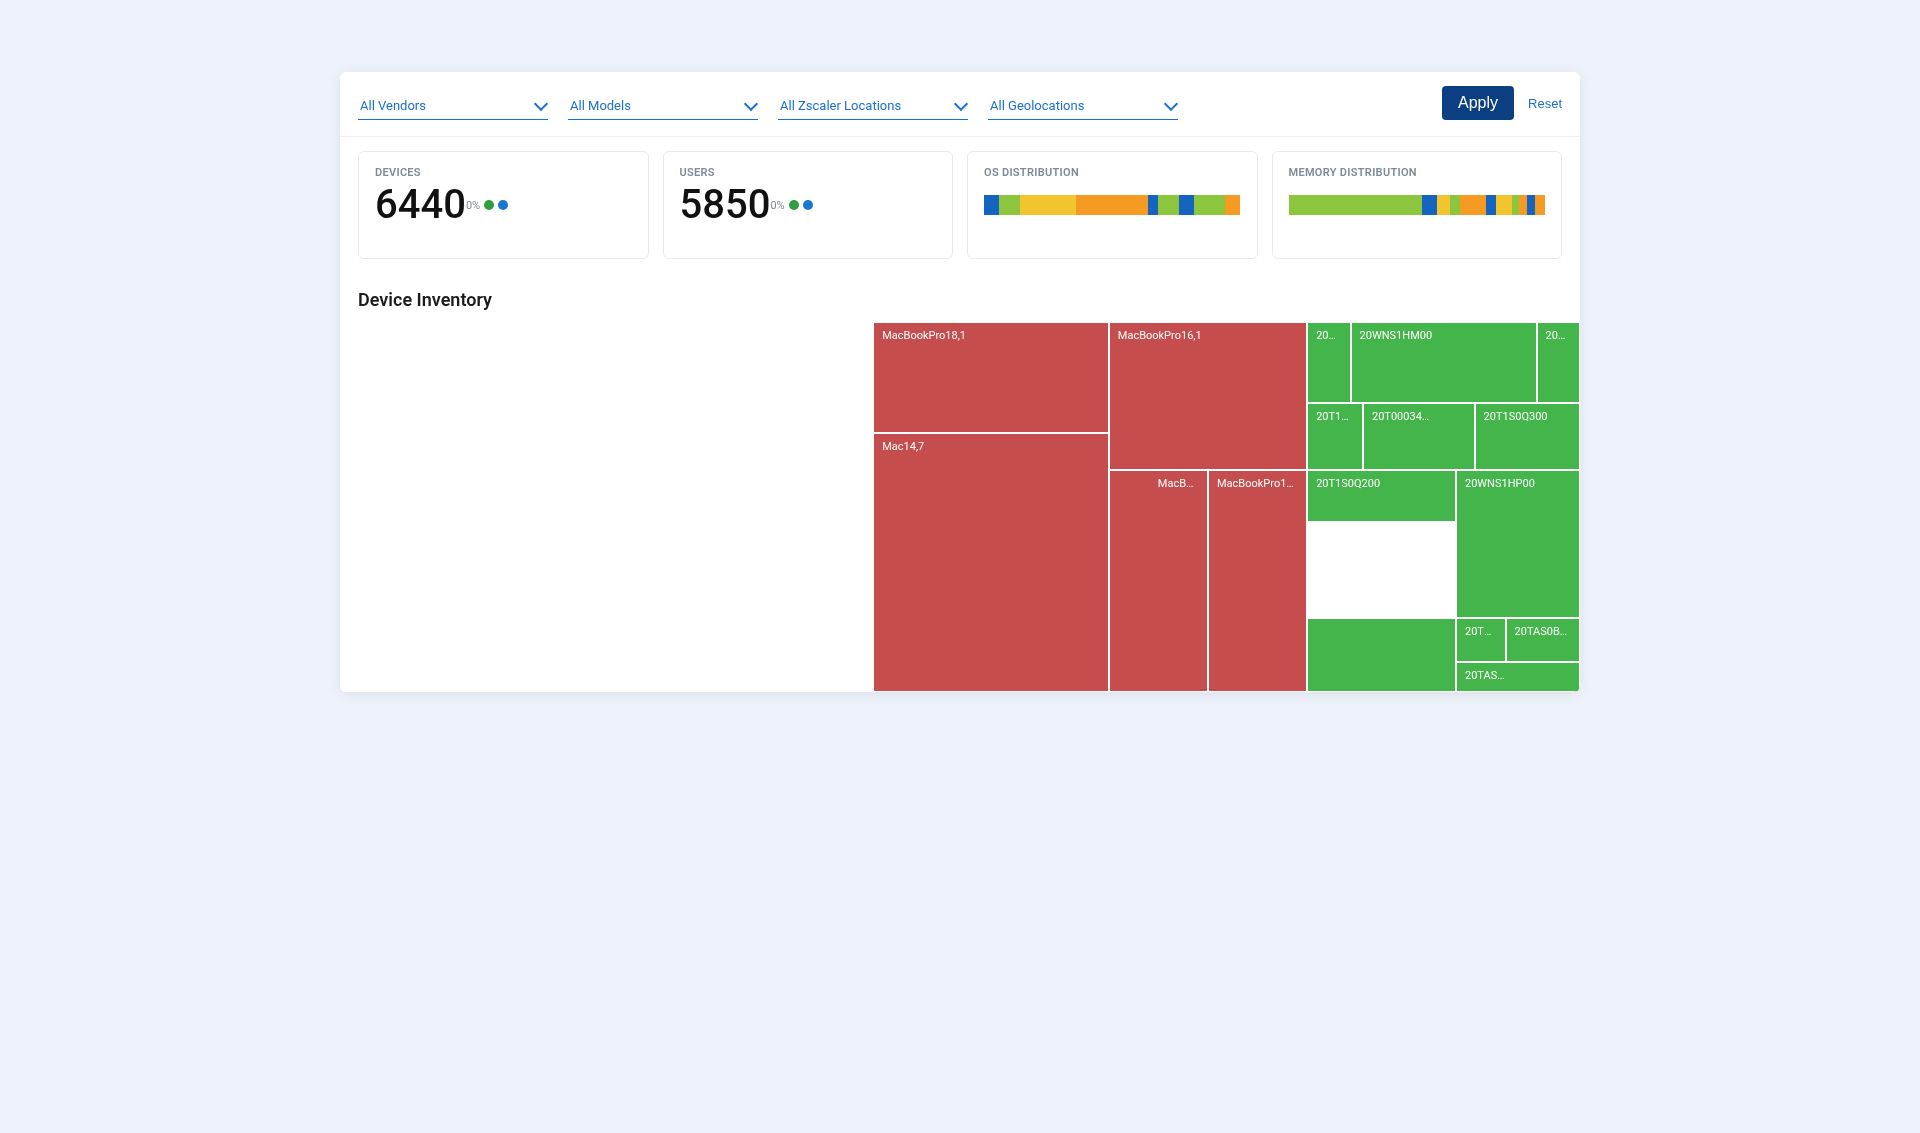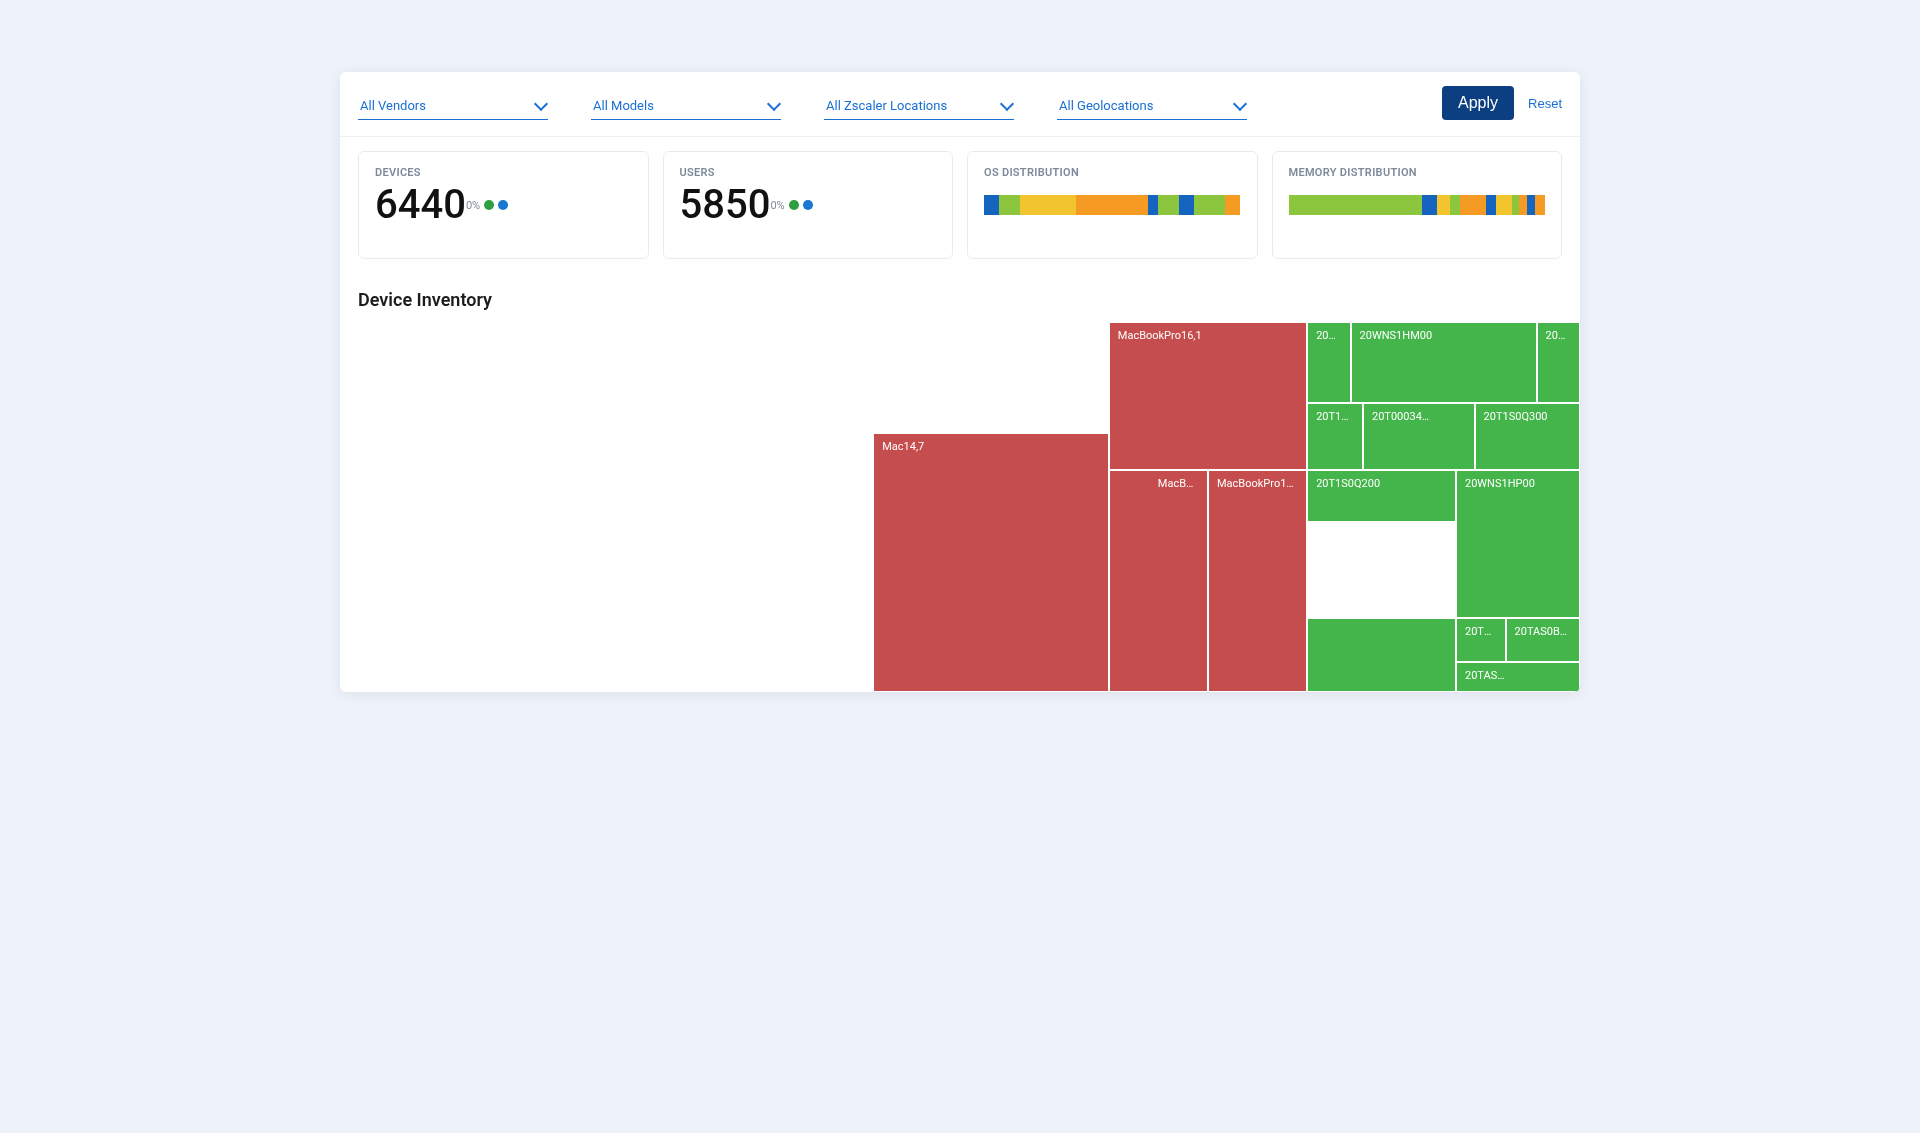--- a/index.html
+++ b/index.html
@@ -26,21 +26,21 @@
     margin: 0 auto;
     width: 1240px;
     overflow: hidden;
   }
 
   
   .filter-bar {
     display: flex;
     align-items: flex-end;
     padding: 14px 18px 16px 18px;
-    gap: 43px;
+    gap: 20px;
     border-bottom: 1px solid #edf0f3;
   }
   .filter {
     display: flex;
     align-items: center;
     justify-content: space-between;
     width: 190px;
     color: #1a6fd4;
     font-size: 13px;
     border-bottom: 1px solid #1a6fd4;
@@ -225,20 +225,21 @@
             <div class="seg" style="width: 3%; background: rgb(21, 101, 192);"></div>
             <div class="seg" style="width: 4%; background: rgb(245, 154, 35);"></div>
           </div>
       </div>
 
     </div>
 
     <div class="section-title">Device Inventory</div>
 
     <div class="treemap" id="treemap">
+        <div class="cell red" style="left: 43%; top: 0%; width: 19%; height: 30%;">MacBookPro18,1</div>
         <div class="cell red" style="left: 43%; top: 30%; width: 19%; height: 70%;">Mac14,7</div>
         <div class="cell red" style="left: 62%; top: 0%; width: 16%; height: 40%;">MacBookPro16,1</div>
         <div class="cell red" style="left: 62%; top: 40%; width: 8%; height: 60%; padding-left: 48px;">MacBookPr…</div>
         <div class="cell red" style="left: 70%; top: 40%; width: 8%; height: 60%;">MacBookPro16,3</div>
         <div class="cell green" style="left: 78%; top: 0%; width: 3.5%; height: 22%;">20Q5S…</div>
         <div class="cell green" style="left: 81.5%; top: 0%; width: 15%; height: 22%;">20WNS1HM00</div>
         <div class="cell green" style="left: 96.5%; top: 0%; width: 3.5%; height: 22%;">20W…</div>
         <div class="cell green" style="left: 78%; top: 22%; width: 4.5%; height: 18%;">20T1S…</div>
         <div class="cell green" style="left: 82.5%; top: 22%; width: 9%; height: 18%;">20T00034…</div>
         <div class="cell green" style="left: 91.5%; top: 22%; width: 8.5%; height: 18%;">20T1S0Q300</div>

